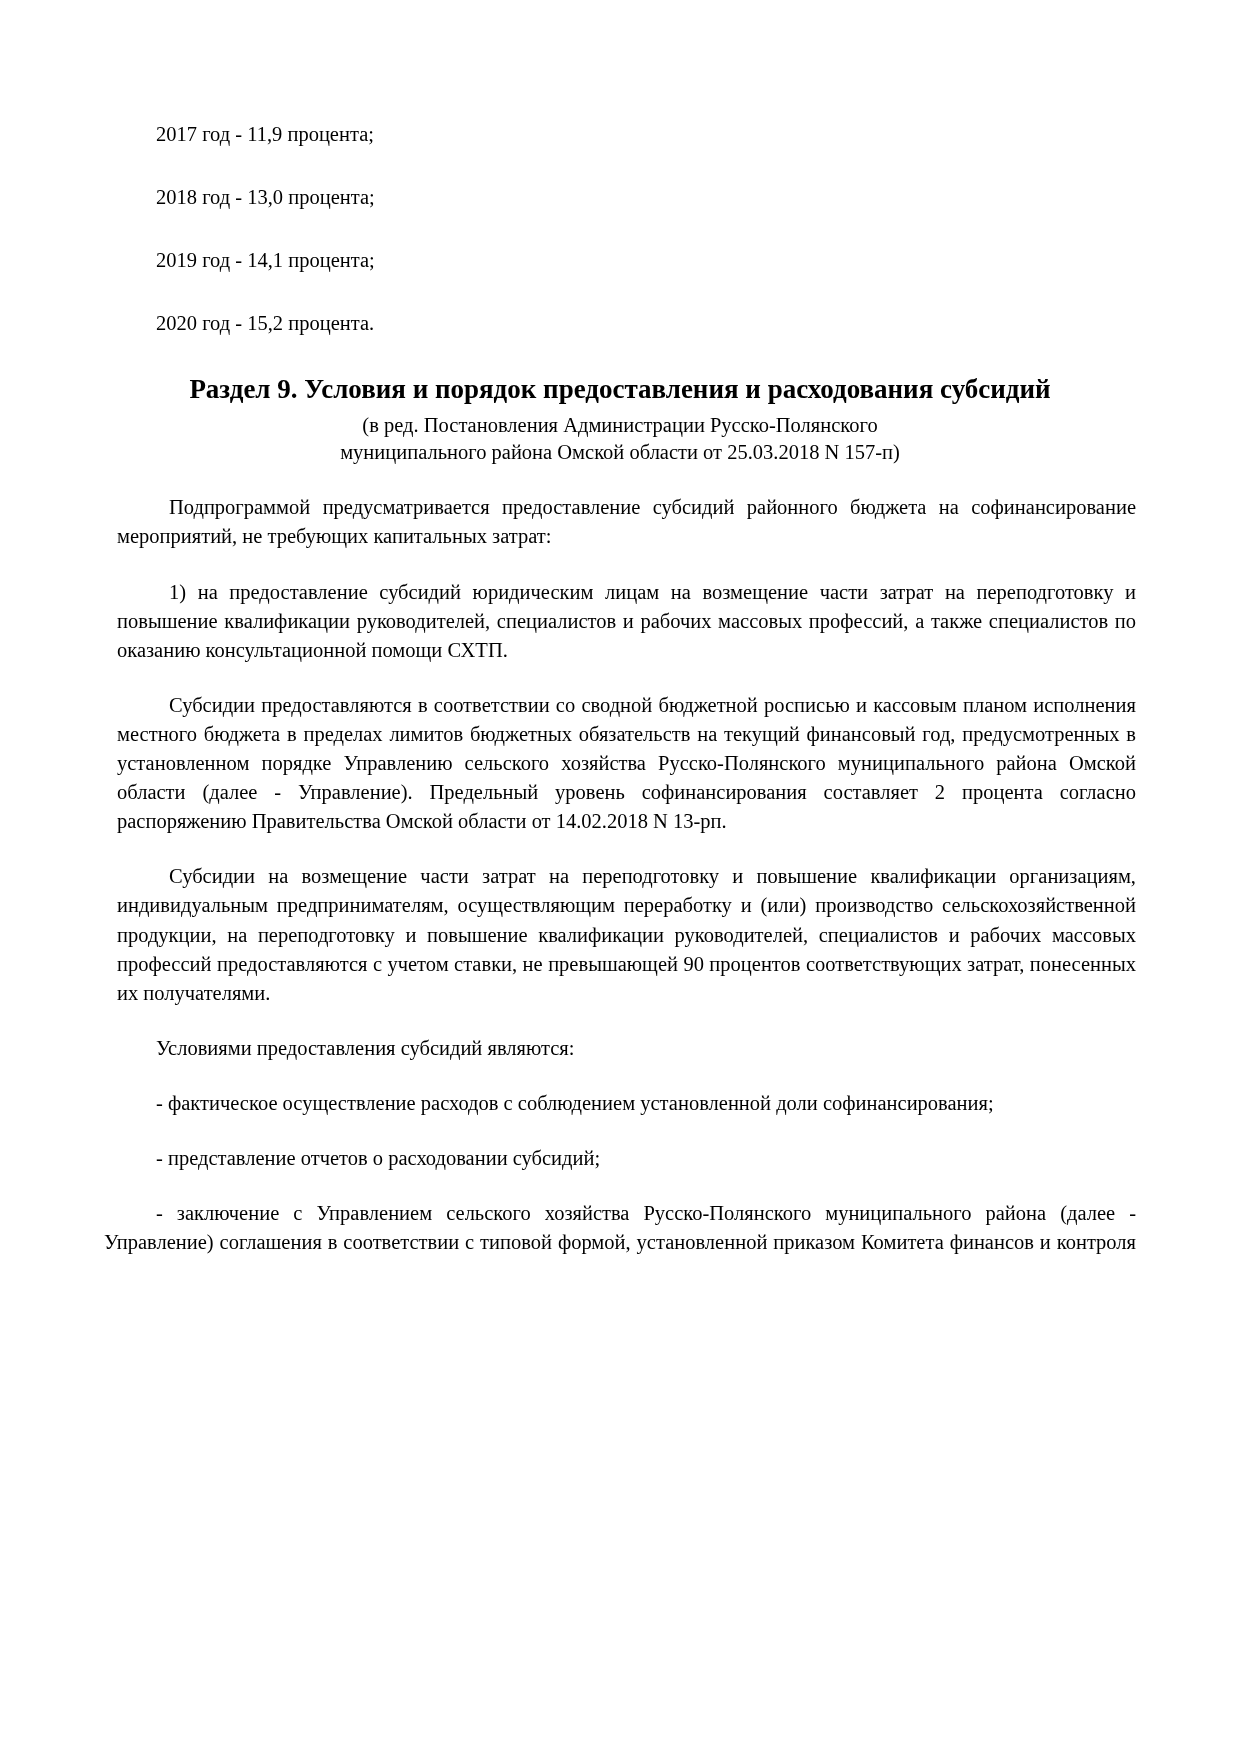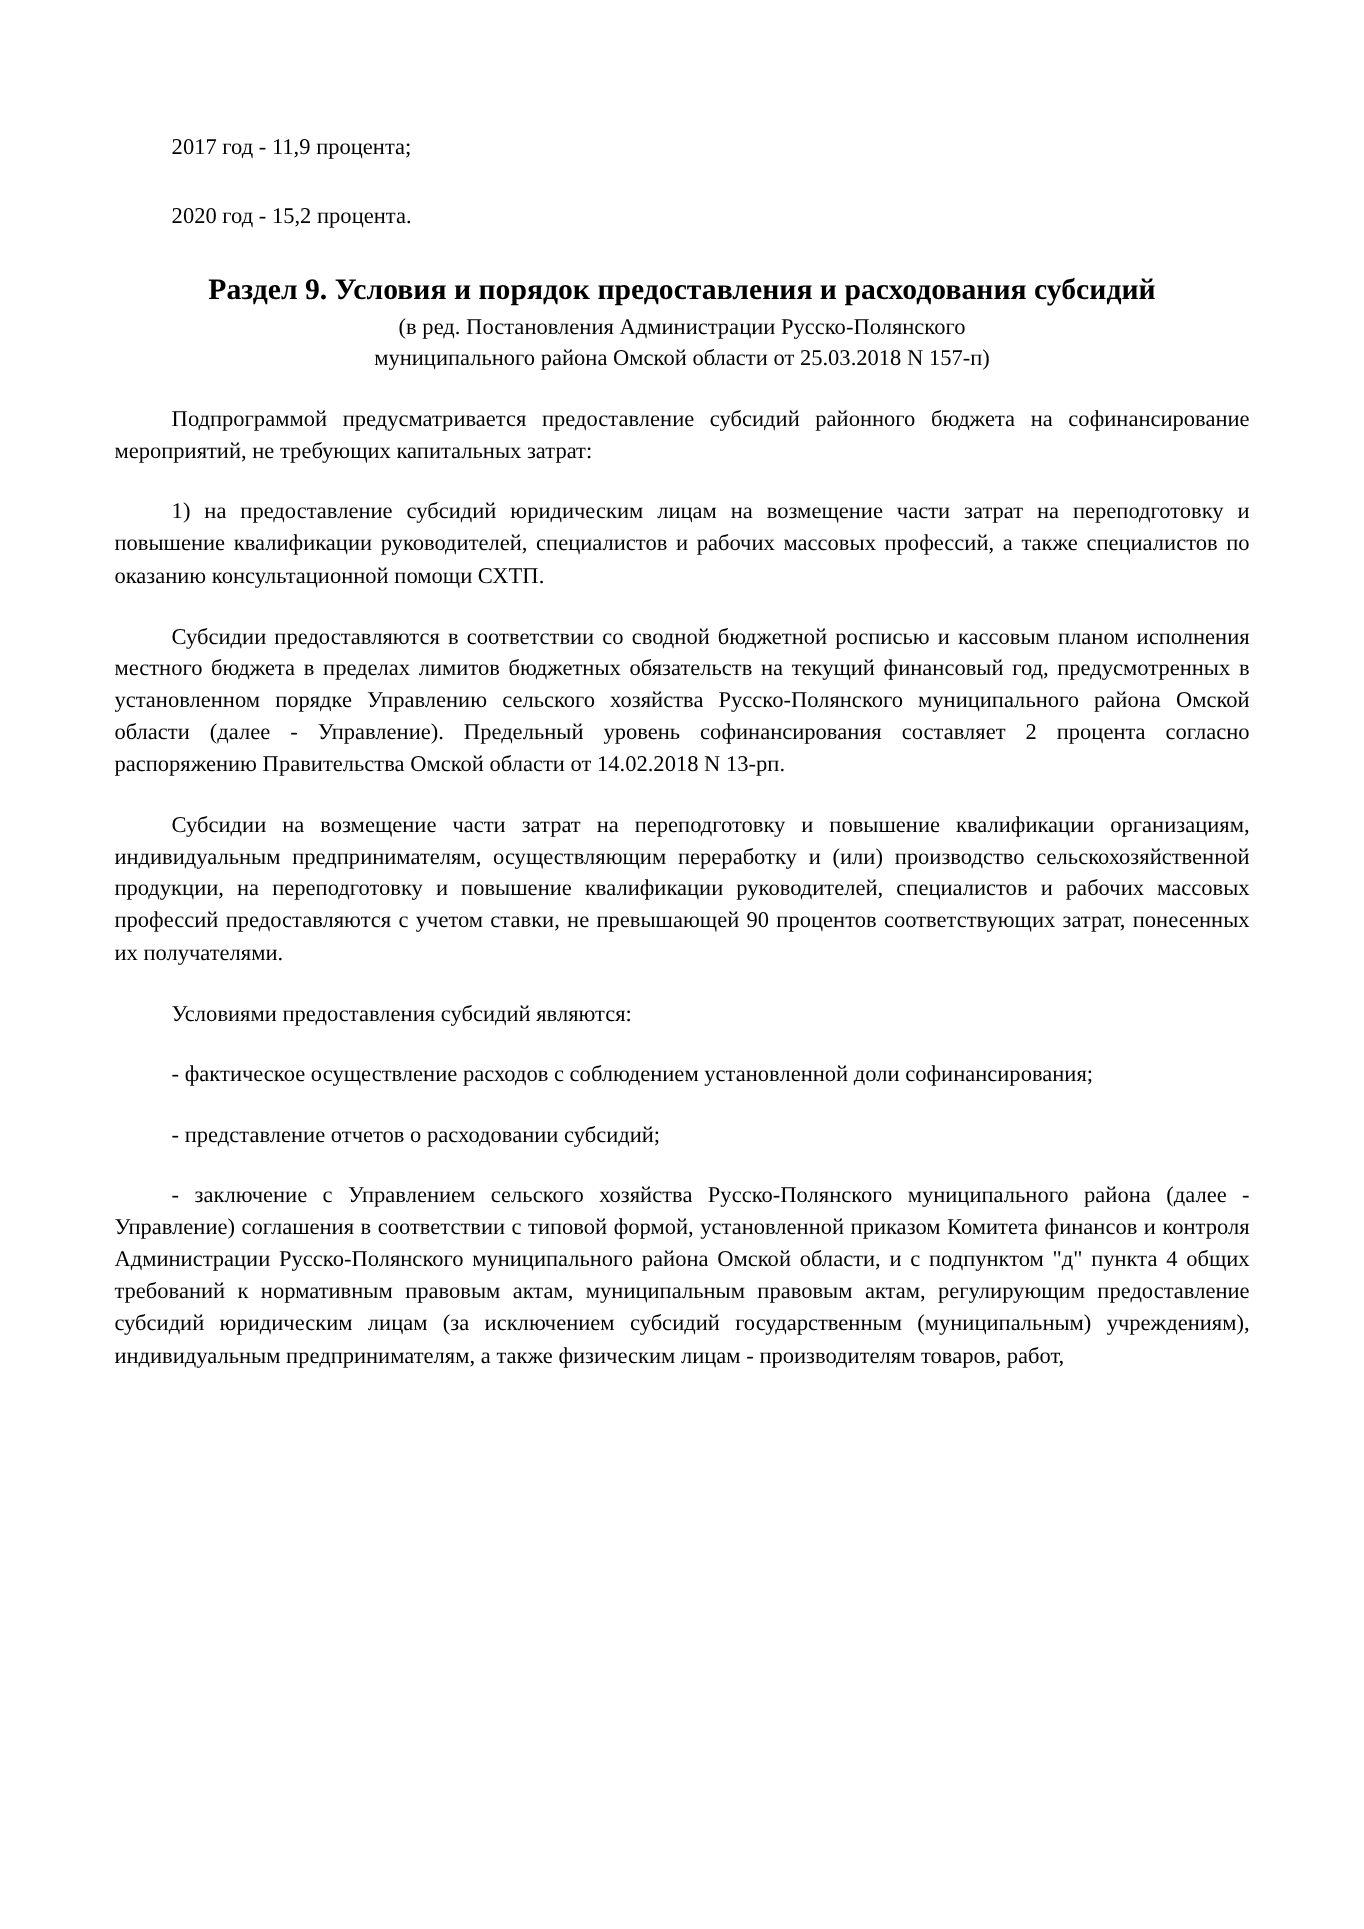--- a/index.html
+++ b/index.html
@@ -49,21 +49,21 @@
   }
   .attribution-center .attr-line {
     display: block;
   }
 
   
   .para {
     text-align: justify;
     text-justify: inter-word;
     text-indent: 52px;
-    margin: 26px 0 0 0;
+    margin: 26px 0 0 13px;
   }
 
   
   .amend-note {
     text-align: justify;
     text-justify: inter-word;
     text-indent: 0;
     margin: 0;
   }
 
@@ -84,20 +84,22 @@
     margin: 26px 0 0 0;
   }
 </style>
 </head>
 <body>
 
 <div class="page">
   <div class="doc-body">
 
     <p class="year-line">2017 год - 11,9 процента;</p>
+    <p class="year-line">2018 год - 13,0 процента;</p>
+    <p class="year-line">2019 год - 14,1 процента;</p>
     <p class="year-line">2020 год - 15,2 процента.</p>
 
     <h2 class="section-heading">Раздел 9. Условия и порядок предоставления и расходования субсидий</h2>
 
     <div class="attribution-center">
       <span class="attr-line">(в ред. Постановления Администрации Русско-Полянского</span>
       <span class="attr-line">муниципального района Омской области от 25.03.2018 N 157-п)</span>
     </div>
 
     <p class="para">Подпрограммой предусматривается предоставление субсидий районного бюджета на софинансирование мероприятий, не требующих капитальных затрат:</p>

